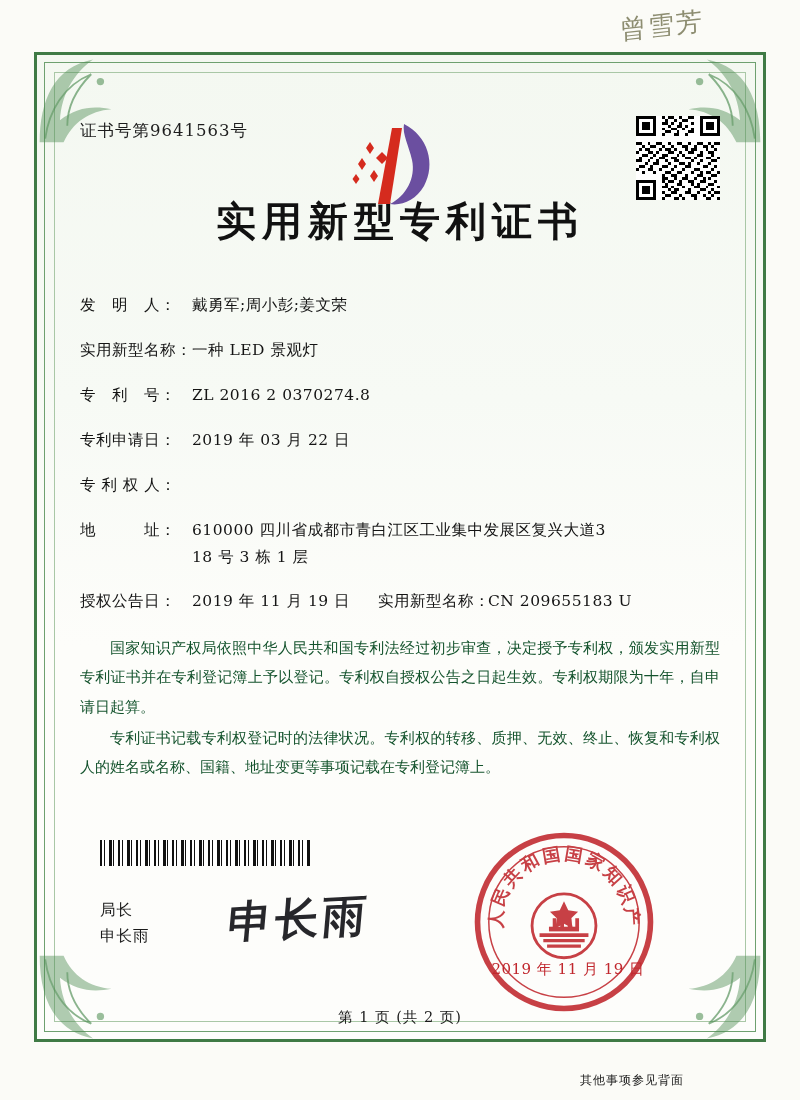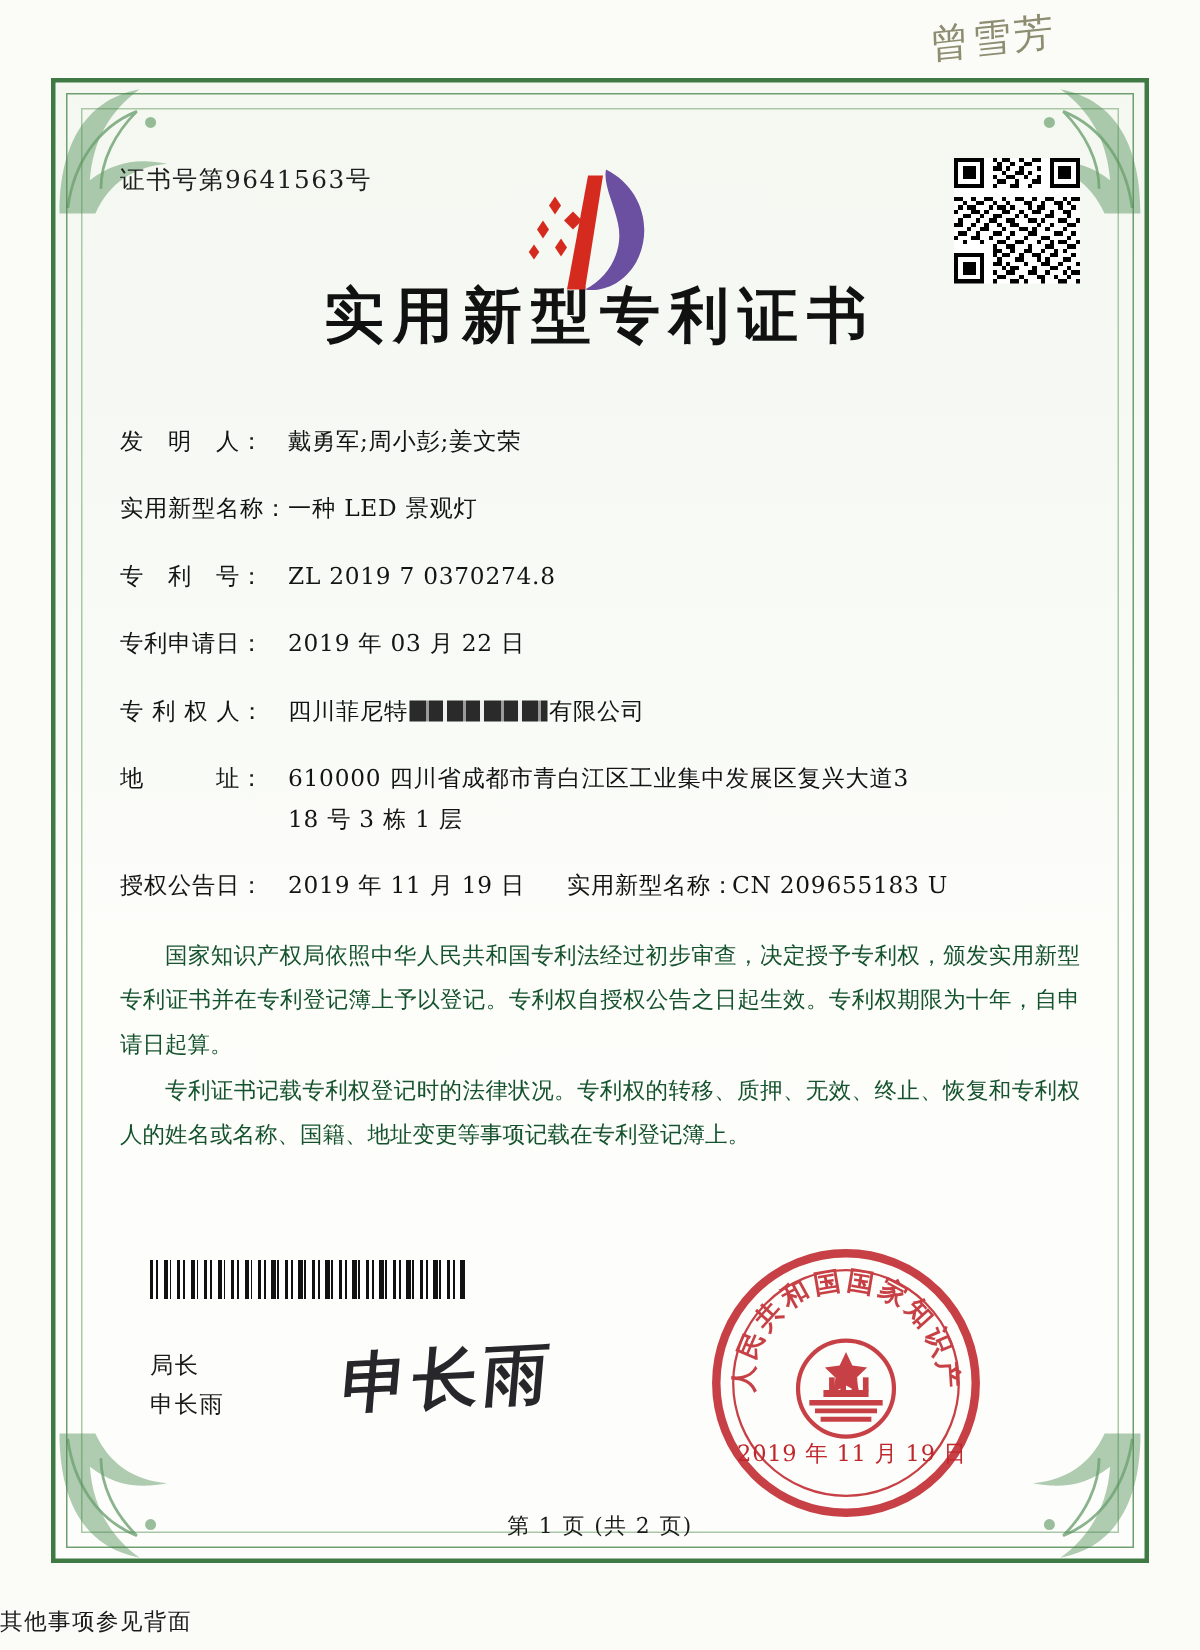--- a/index.html
+++ b/index.html
@@ -77,21 +77,21 @@
   .corner svg { width: 100%; height: 100%; display:block; }
   .corner.tl { left: 36px;  top: 54px; }
   .corner.tr { right: 36px; top: 54px; transform: scaleX(-1); }
   .corner.bl { left: 36px;  bottom: 56px; transform: scaleY(-1); }
   .corner.br { right: 36px; bottom: 56px; transform: scale(-1,-1); }
 
   
   .content {
     position: absolute;
     left: 80px;
-    top: 85px;
+    top: 96px;
     width: 640px;
   }
 
   .cert-no {
     font-family: "DejaVu Serif", serif;
     font-size: 16.5px;
     letter-spacing: 1px;
     color: #1d1d1d;
     margin-top: 24px;
   }
@@ -250,23 +250,23 @@
     font-family: "DejaVu Serif", serif;
     font-size: 14.5px;
     color: #1a1a1a;
     letter-spacing: 1px;
   }
   .footnote {
     position: absolute;
     left: 0;
     top: 1072px;
     width: 684px;
-    text-align: left;
-    font-family: "DejaVu Serif", serif;
-    font-size: 15px;
+    text-align: right;
+    font-family: "DejaVu Serif", serif;
+    font-size: 12px;
     color: #1a1a1a;
     letter-spacing: 1px;
   }
 </style>
 </head>
 <body>
 
 <div class="page">
 
   <div class="hand-mark">曾雪芳</div>
@@ -506,31 +506,30 @@
         <div class="field-value">戴勇军;周小彭;姜文荣</div>
       </div>
 
       <div class="field-row">
         <div class="field-label">实用新型名称：</div>
         <div class="field-value">一种 LED 景观灯</div>
       </div>
 
       <div class="field-row">
         <div class="field-label">专　利　号：</div>
-        <div class="field-value">ZL 2019 7 0370274.8</div>
+        <div class="field-value">ZL 2016 2 0370274.8</div>
       </div>
 
       <div class="field-row">
         <div class="field-label">专利申请日：</div>
         <div class="field-value">2019 年 03 月 22 日</div>
       </div>
 
       <div class="field-row">
         <div class="field-label">专 利 权 人：</div>
-        <div class="field-value"><span>四川菲尼特</span><span class="redact"></span><span>有限公司</span></div>
       </div>
 
       <div class="field-row">
         <div class="field-label">地　　　址：</div>
         <div class="field-value">610000 四川省成都市青白江区工业集中发展区复兴大道3</div>
       </div>
       <div class="addr-cont">18 号 3 栋 1 层</div>
 
       <div class="field-row dual">
         <div class="dual-left">

